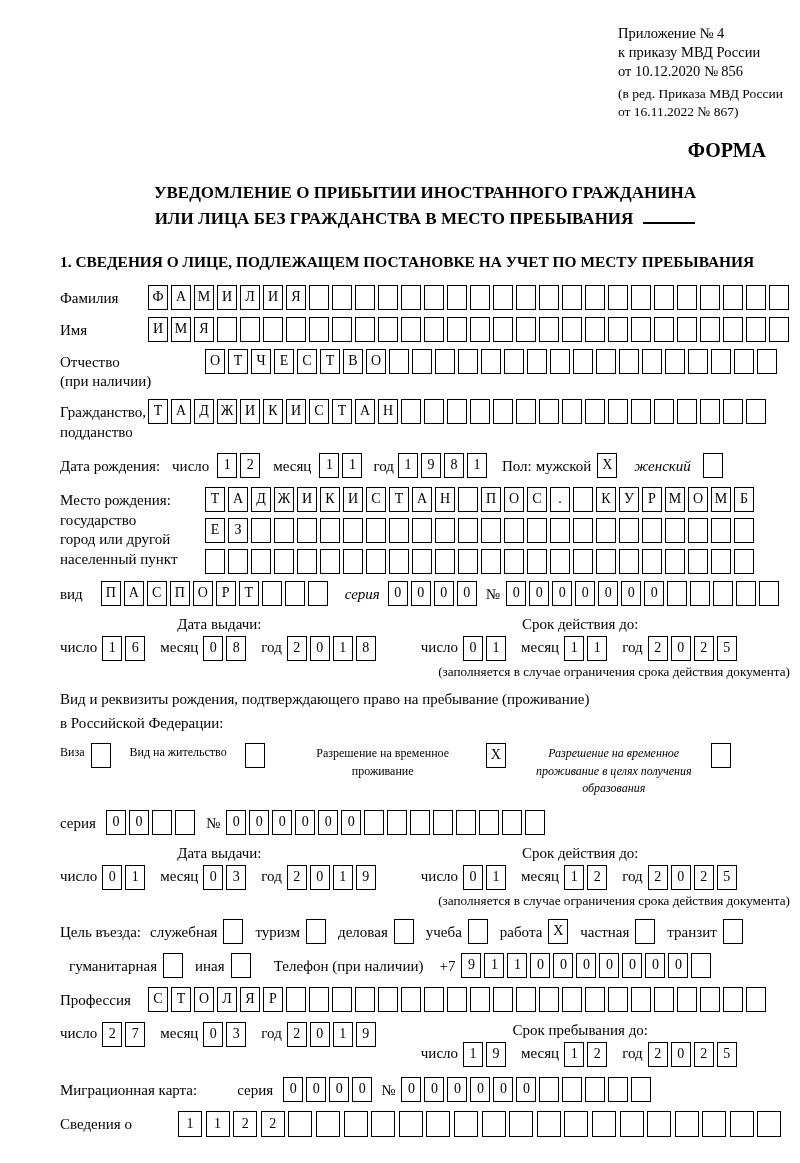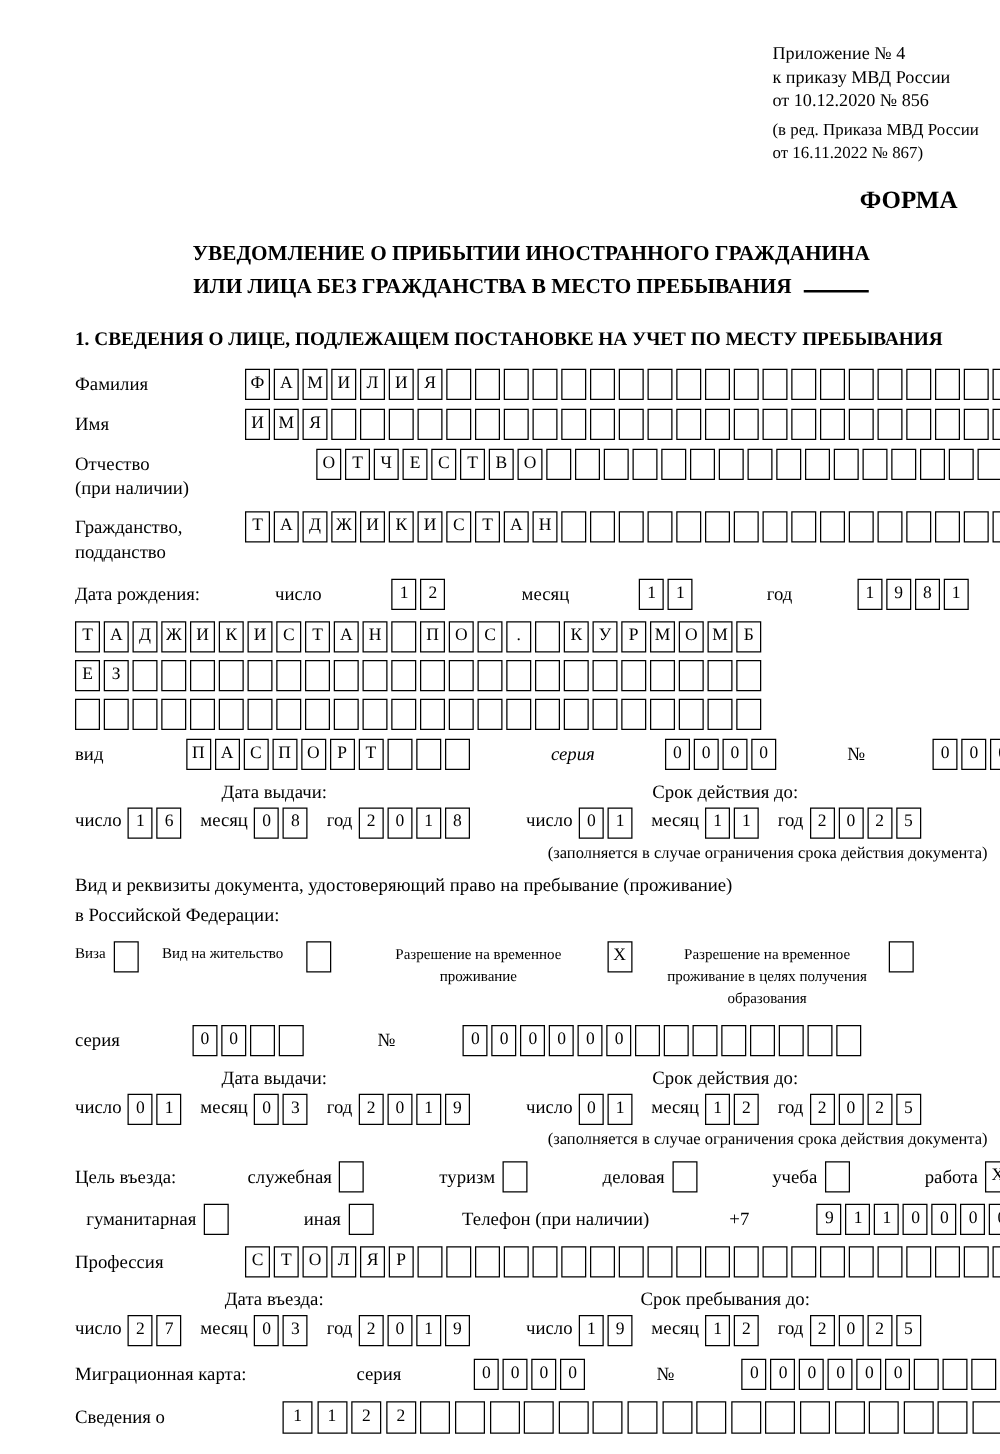--- a/index.html
+++ b/index.html
@@ -1,31 +1,31 @@
 <!DOCTYPE html>
 <html><head>
 <meta charset="utf-8">
 <style>
   html,body{margin:0;padding:0;}
   body{
     width:800px;height:1163px;overflow:hidden;
     background:#ffffff;color:#000;
     font-family:"Liberation Serif","DejaVu Serif",serif;
   }
-  .page{box-sizing:border-box;width:800px;height:999px;padding:34px 10px 0 60px;}
+  .page{box-sizing:border-box;width:800px;height:999px;padding:24px 10px 0 60px;}
   
   .annex{margin-left:558px;font-size:14.5px;line-height:1.32;}
   .annex .n{font-size:13.5px;}
   .annex .gap{margin-top:4px;}
   .forma{font-weight:bold;font-size:20px;text-align:right;padding-right:24px;margin-top:18px;}
   .title{margin-top:18px;text-align:center;font-weight:bold;font-size:17px;line-height:1.55;}
   .blank{display:inline-block;width:52px;height:14px;border-bottom:2.5px solid #000;margin-left:10px;}
   .sec{margin-top:20px;font-weight:bold;font-size:15.4px;}
   
-  .frow{display:flex;align-items:flex-start;margin-top:7px;gap:48px;}
+  .frow{display:flex;align-items:flex-start;margin-top:7px;}
   .lbl{font-size:15px;line-height:1.32;padding-top:4px;flex-shrink:0;}
   .cells{display:flex;flex-shrink:0;}
   .cell{box-sizing:border-box;width:20px;height:25px;border:1.5px solid #000;margin-right:3px;
         text-align:center;font-size:14px;line-height:21px;flex-shrink:0;}
   .cellL{width:24px;height:26px;margin-right:3.6px;line-height:23px;}
   .w88{width:88px;}.w118{width:118px;}.w145{width:145px;}
   .mb6{margin-bottom:6px;}
   .ml4{margin-left:4px;}.ml6{margin-left:6px;}.ml8{margin-left:8px;}.ml10{margin-left:10px;}
   .ml12{margin-left:12px;}.ml14{margin-left:14px;font-style:italic;}.ml16{margin-left:16px;}.ml18{margin-left:18px;}
   .ml20{margin-left:20px;}.ml40{margin-left:40px;}.ind80{margin-left:80px;}
@@ -40,21 +40,21 @@
   .dgr .cells{margin-right:12px;}
   .dgr .cells:last-child{margin-right:0;}
   .note-r{font-size:13.2px;text-align:right;margin-top:3px;}
   
   .tline{font-size:15px;margin-top:9px;line-height:1.35;}
   
   .optrow{display:flex;align-items:flex-start;margin-top:8px;}
   .opt{display:flex;align-items:flex-start;}
   .optlbl{font-size:12px;padding-top:4px;}
   .optlbl.c{text-align:center;line-height:1.45;}
-  .wrap190{width:190px;}.wrap180{width:178px;}
+  .wrap190{width:190px;}.wrap180{width:178px;font-style:italic;}
   .opt .cells{margin-top:2px;}
   
   .opt2{display:flex;align-items:flex-start;margin-left:9px;}
   .opt2 .lbl{margin-right:6px;}
 </style>
 </head>
 <body>
 
 <div class="page">
 
@@ -237,20 +237,26 @@
     <span class="cells ml6">
         <span class="cell">X</span>
       </span>
     <span class="lbl ml14">женский</span>
     <span class="cells ml12">
         <span class="cell"></span>
       </span>
   </div>
 
   <div class="frow" style="margin-top:9px;">
+    <div class="lbl w145">
+      <div>Место рождения:</div>
+      <div>государство</div>
+      <div>город или другой</div>
+      <div>населенный пункт</div>
+    </div>
     <div>
       <div class="cells mb6">
           <span class="cell">Т</span>
           <span class="cell">А</span>
           <span class="cell">Д</span>
           <span class="cell">Ж</span>
           <span class="cell">И</span>
           <span class="cell">К</span>
           <span class="cell">И</span>
           <span class="cell">С</span>
@@ -406,21 +412,21 @@
             <span class="cell">2</span>
             <span class="cell">0</span>
             <span class="cell">2</span>
             <span class="cell">5</span>
           </span>
       </div>
     </div>
   </div>
   <div class="note-r">(заполняется в случае ограничения срока действия документа)</div>
 
-  <div class="tline">Вид и реквизиты документа, удостоверяющий право на пребывание (проживание)</div>
+  <div class="tline">Вид и реквизиты рождения, подтверждающего право на пребывание (проживание)</div>
   <div class="tline" style="margin-top:4px;">в Российской Федерации:</div>
 
   <div class="optrow">
     <div class="opt">
       <span class="optlbl">Виза</span>
       <span class="cells ml6">
           <span class="cell"></span>
         </span>
     </div>
     <div class="opt ml16">
@@ -622,21 +628,20 @@
         <span class="cell"></span>
         <span class="cell"></span>
         <span class="cell"></span>
         <span class="cell"></span>
         <span class="cell"></span>
       </div>
   </div>
 
   <div class="dp">
     <div>
-      <div class="dgl">Дата въезда:</div>
       <div class="dgr">
         <span class="lbl">число</span>
         <span class="cells">
             <span class="cell">2</span>
             <span class="cell">7</span>
           </span>
         <span class="lbl">месяц</span>
         <span class="cells">
             <span class="cell">0</span>
             <span class="cell">3</span>

